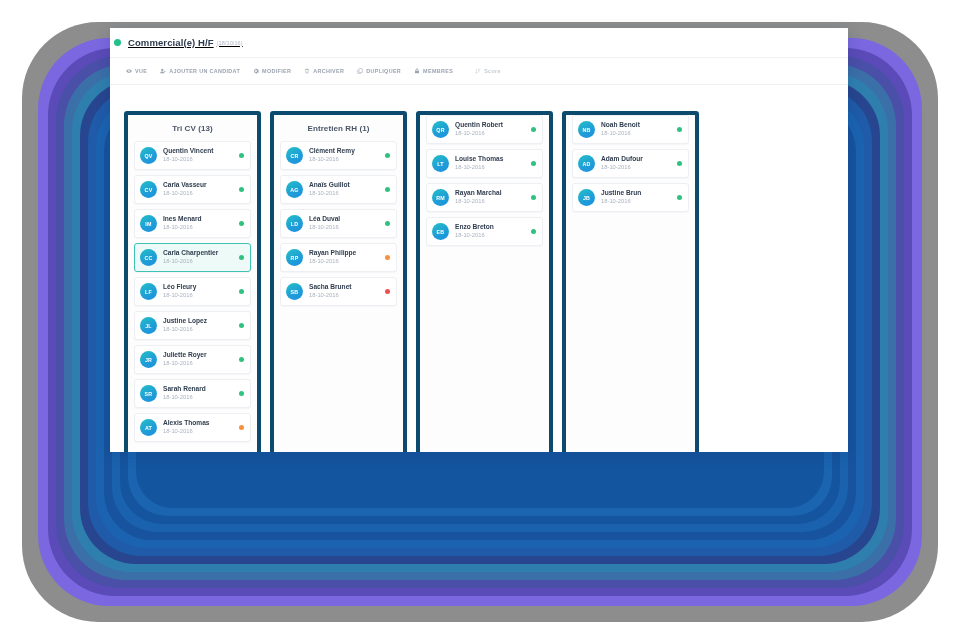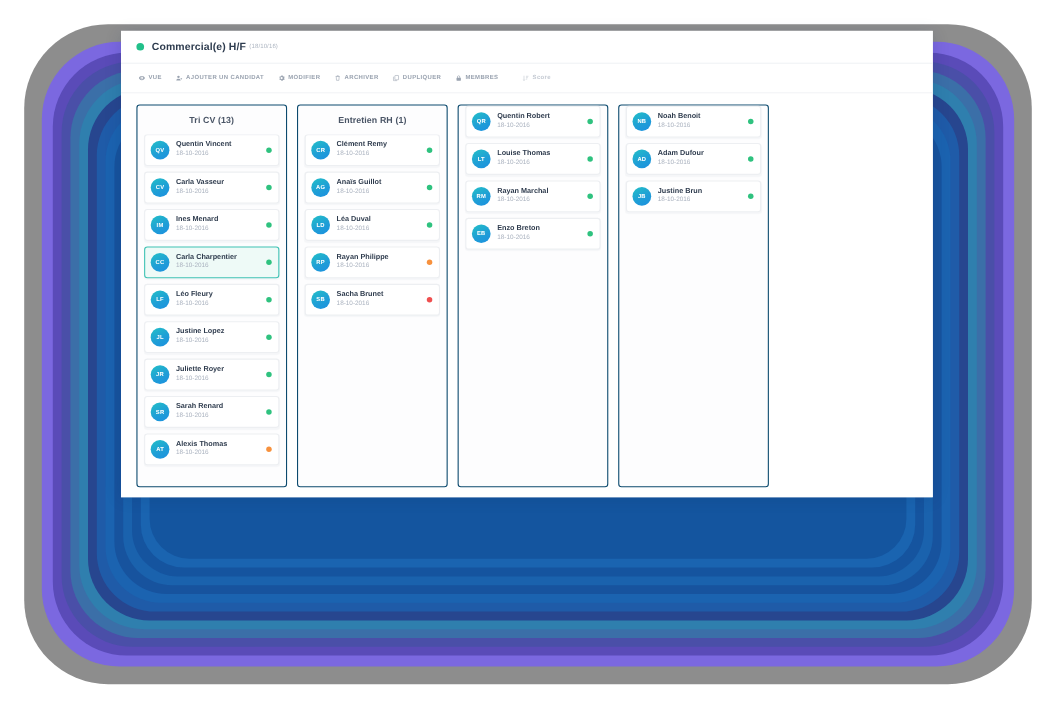--- a/index.html
+++ b/index.html
@@ -16,22 +16,22 @@
 
   
   .panel{
     position:absolute;left:110px;top:28px;width:738px;height:424px;
     background:#ffffff;overflow:hidden;
     box-shadow:0 2px 14px rgba(10,40,90,.16);
   }
 
   
   .panel-header{
-    height:29px;display:flex;align-items:center;padding:0 0 0 14px;
-    border-bottom:1px solid #eef0f3;background:#fff;
+    height:29px;display:flex;align-items:center;padding:0 0 0 4px;
+    border-bottom:1px solid #eef0f3;background:#fff;text-decoration:underline;
   }
   .status-dot-title{
     width:7px;height:7px;border-radius:50%;background:#22c08a;
     margin-right:7px;flex:none;
   }
   .panel-title{
     font-size:9.5px;font-weight:bold;color:#2d3b4e;letter-spacing:.1px;
   }
   .panel-title-sub{
     font-size:5.5px;color:#aeb6c2;margin-left:3px;letter-spacing:.1px;
@@ -49,23 +49,23 @@
   }
   .tb-item svg{display:block;}
   .tb-score{margin-left:9px;color:#c3c9d2;}
 
   
   .board{
     display:flex;gap:9px;padding:10px 11px 0 14px;background:#fff;
     height:369px;box-sizing:border-box;
   }
   .col{
-    background:#fdfdfe;border:1px solid #0c4a6e;border-radius:3px;
+    background:#fdfdfe;border:4px solid #0c4a6e;border-radius:3px;
     width:137px;flex:none;display:flex;flex-direction:column;
-    height:348px;box-sizing:border-box;
+    height:348px;box-sizing:border-box;margin-top:16px;
   }
   .col-head{
     text-align:center;font-size:8px;font-weight:bold;color:#4a5566;
     padding:9px 0 8px;letter-spacing:.1px;flex:none;
   }
   .col-body{padding:0 6px 6px;display:flex;flex-direction:column;gap:5px;overflow:hidden;}
 
   .card{
     background:#fff;border:1px solid #edeff2;border-radius:3px;
     height:29px;display:flex;align-items:center;padding:0 6px 0 5px;

